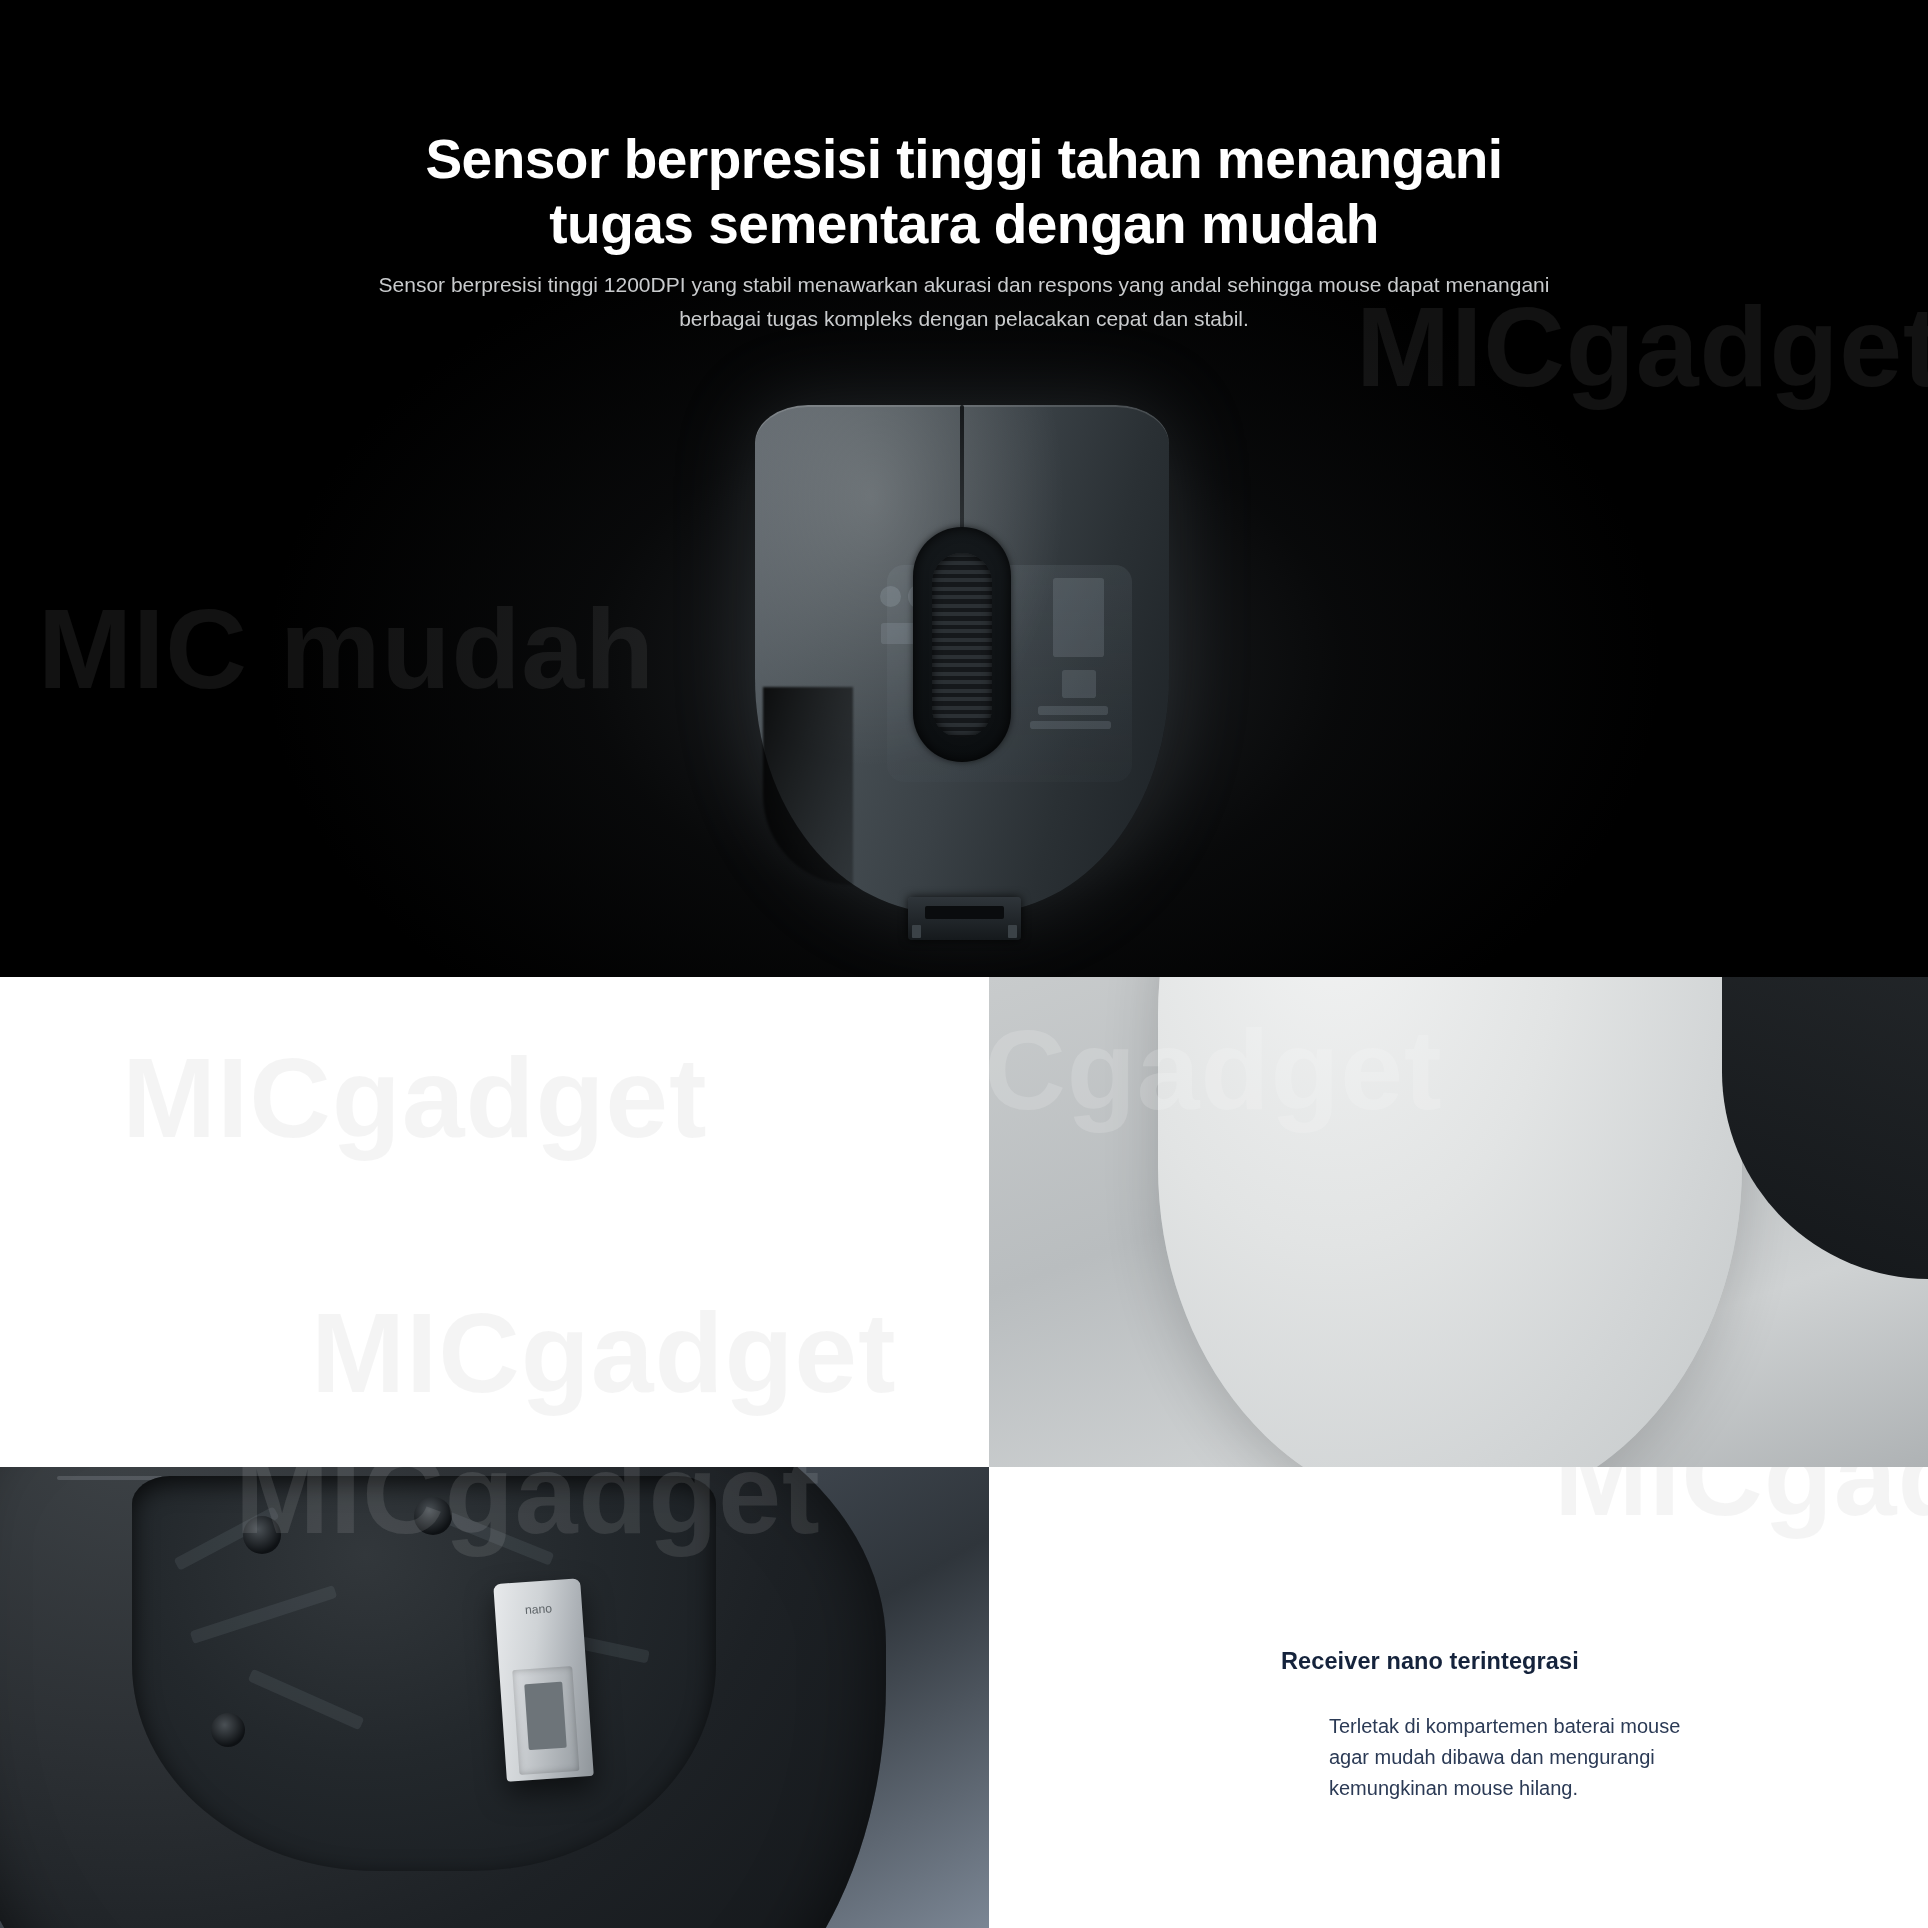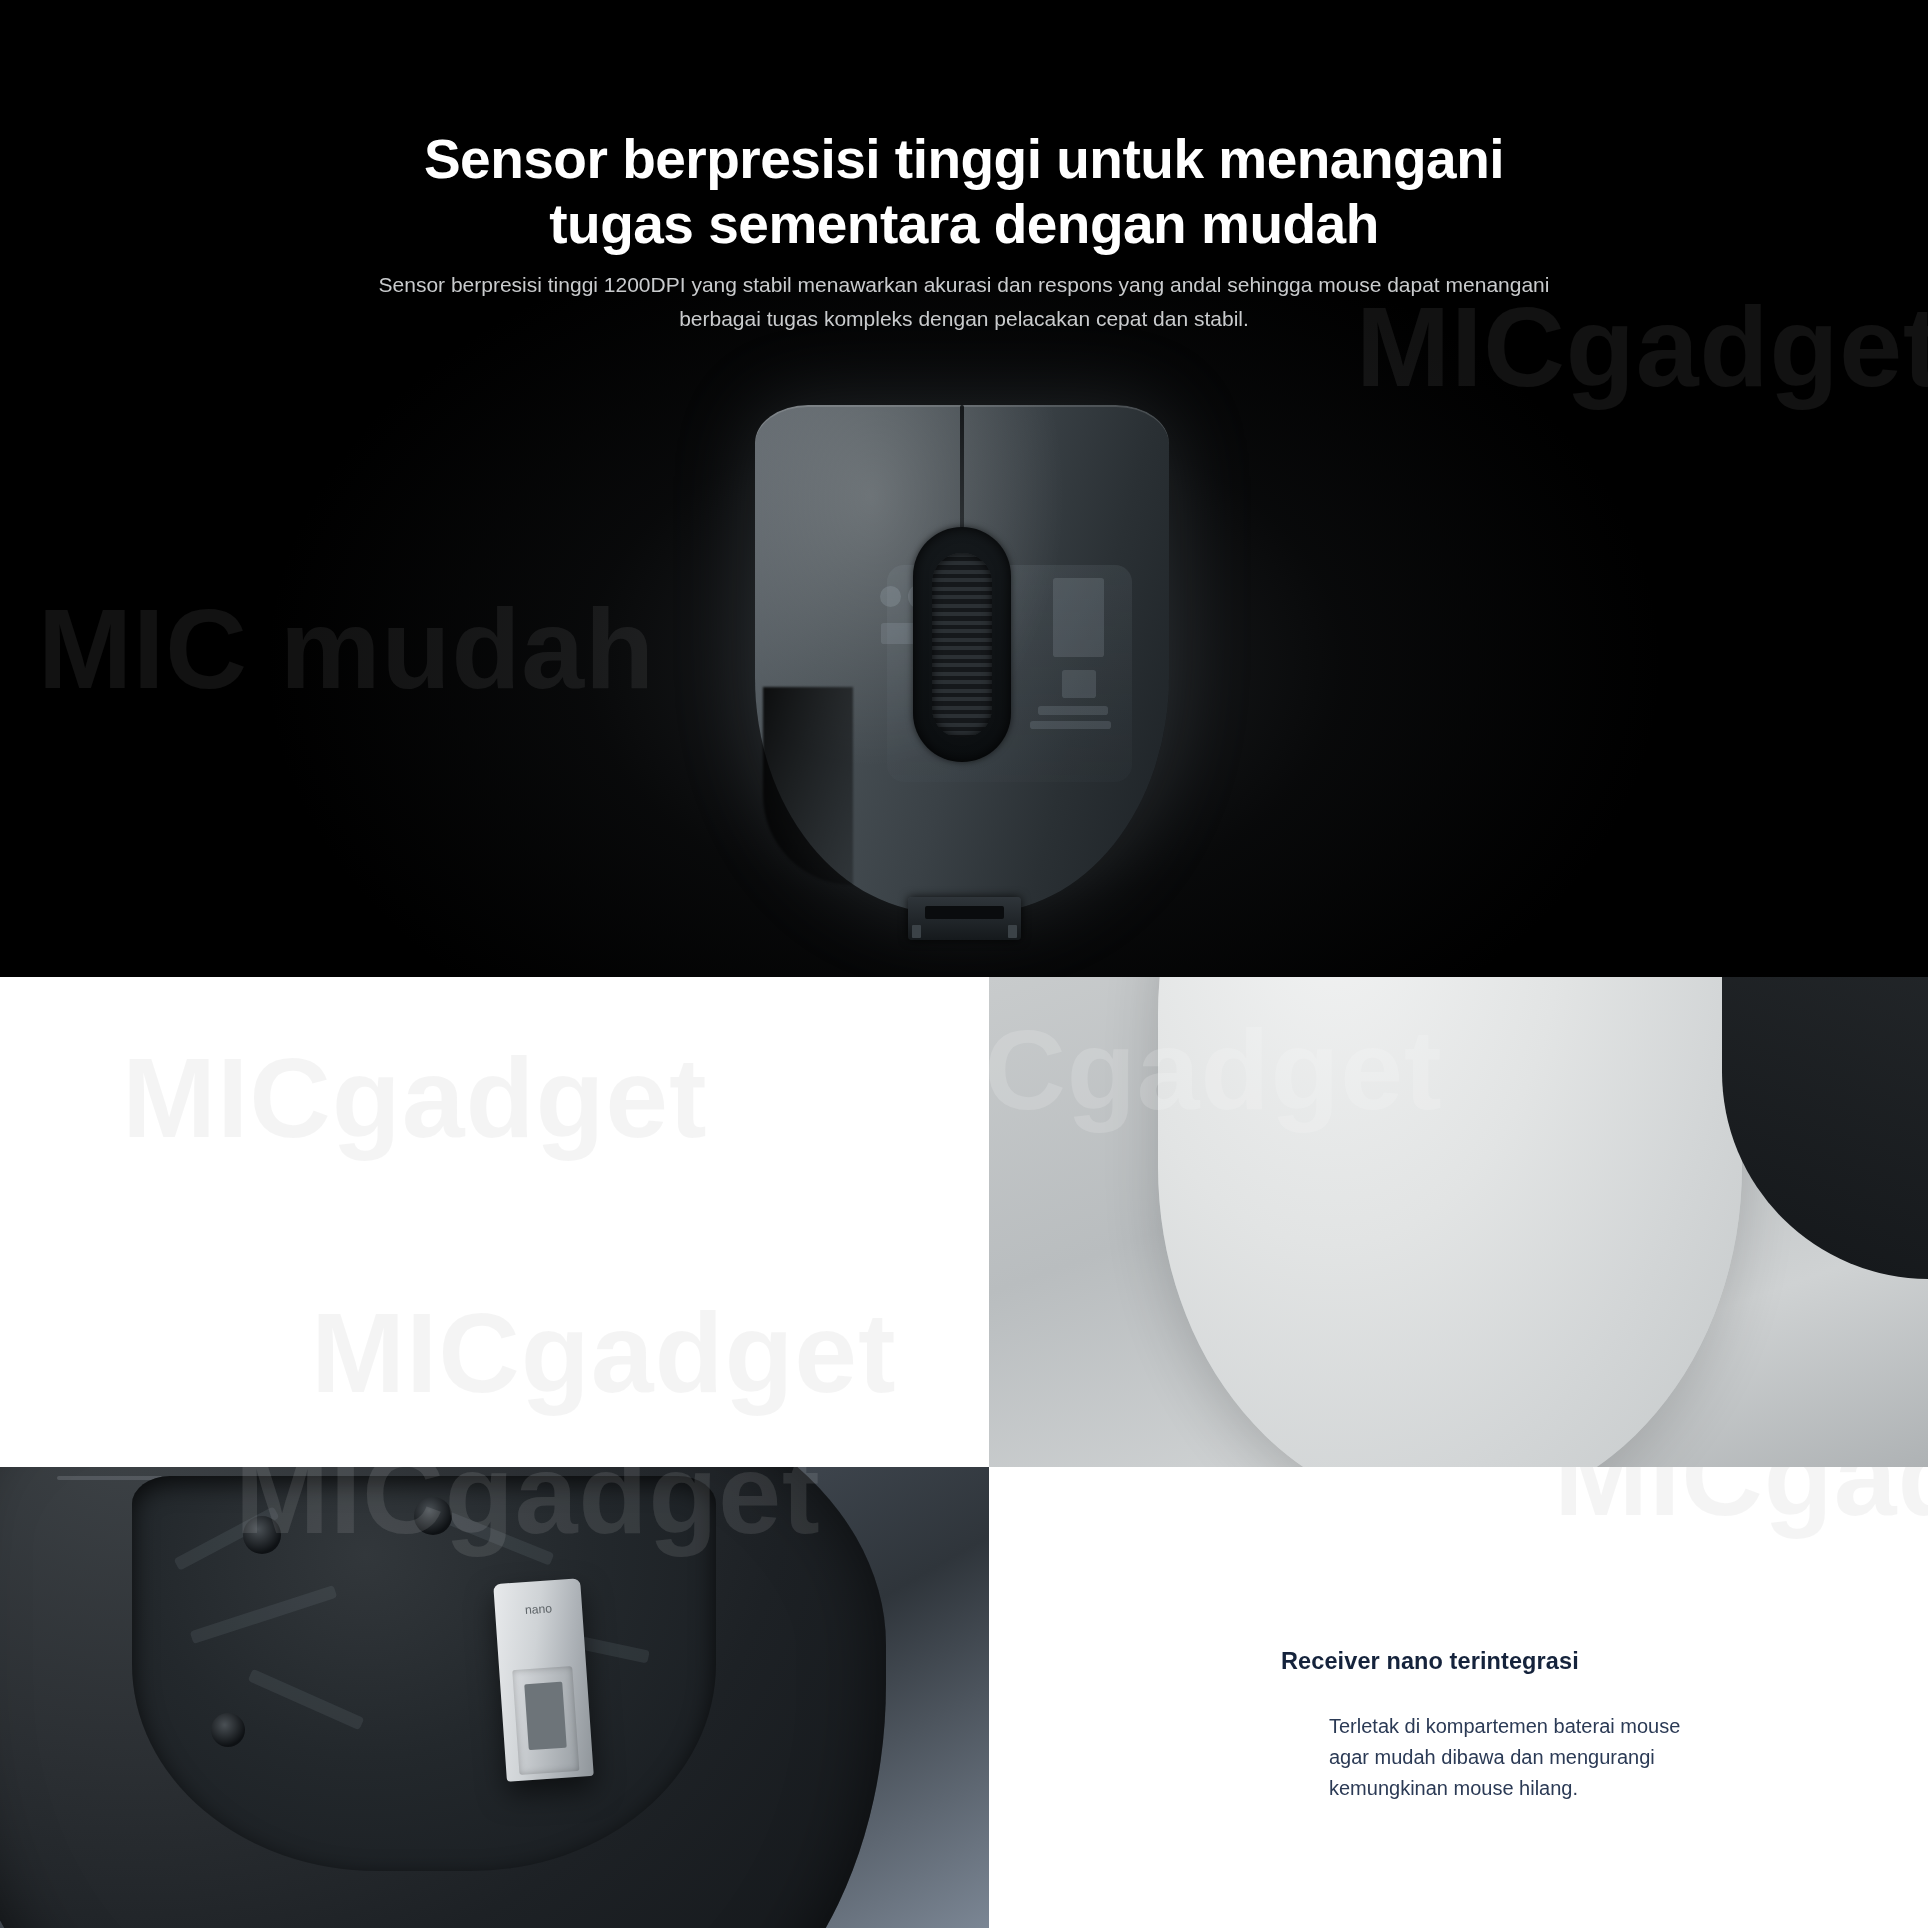--- a/index.html
+++ b/index.html
@@ -374,21 +374,21 @@
 </style>
 </head>
 <body>
 
 <div class="page">
 
   <section class="hero">
     <div class="hero-bg-glow"></div>
 
     <h1 class="hero-title">
-      <span>Sensor berpresisi tinggi untuk menangani</span><br>
+      <span>Sensor berpresisi tinggi tahan menangani</span><br>
       <span>tugas sementara dengan mudah</span>
     </h1>
 
     <p class="hero-sub">Sensor berpresisi tinggi 1200DPI yang stabil menawarkan akurasi dan respons yang andal sehingga mouse dapat menangani berbagai tugas kompleks dengan pelacakan cepat dan stabil.</p>
 
     <div class="mouse-wrap">
       <div class="mouse-body">
         <div class="mouse-seam"></div>
 
         <div class="mouse-inner-ghost">

